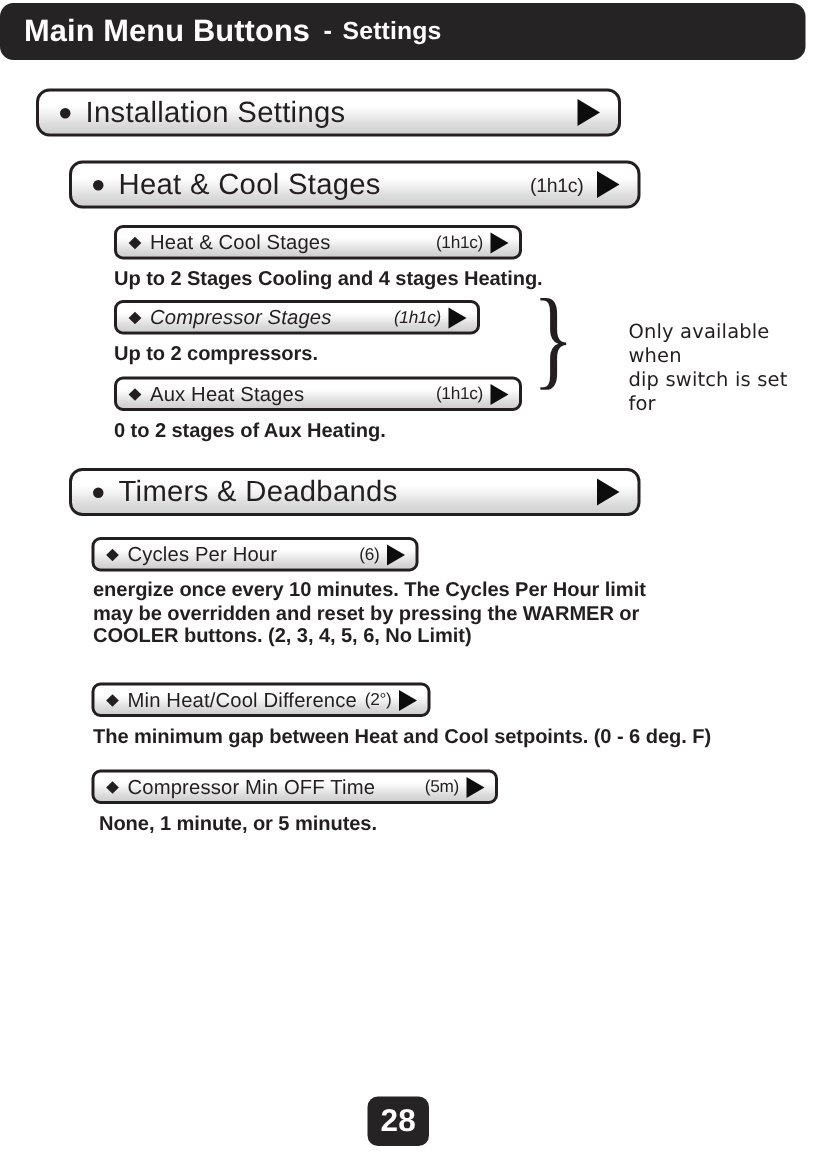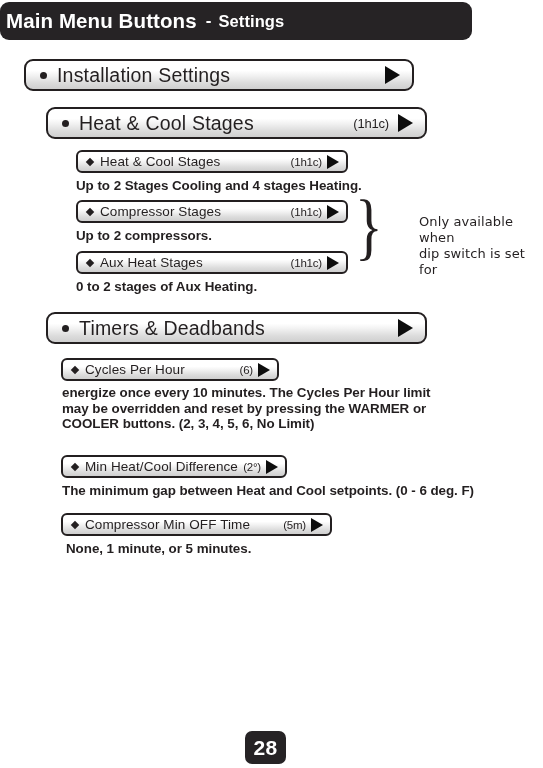--- a/index.html
+++ b/index.html
@@ -13,28 +13,28 @@
     font-family: "Liberation Sans", sans-serif;
     overflow: hidden;
     position: relative;
   }
 
   
   .header-bar {
     position: absolute;
     left: 0px;
     top: 2px;
-    width: 472px;
+    width: 537px;
     height: 38px;
     background: #262325;
     border-radius: 9px;
     display: flex;
     align-items: center;
     box-sizing: border-box;
-    padding-left: 6px;
+    padding-left: 16px;
   }
   .header-title {
     color: #ffffff;
     font-size: 20.5px;
     font-weight: bold;
     letter-spacing: 0.1px;
     white-space: nowrap;
   }
   .header-sep {
     color: #ffffff;
@@ -226,21 +226,21 @@
 
   <div class="btn btn-l2" style="left:76px; top:110px; width:272px;">
     <span class="bullet-d"></span>
     <span class="btn-label">Heat &amp; Cool Stages</span>
     <span class="spacer"></span>
     <span class="badge">(1h1c)</span>
     <span class="tri"></span>
   </div>
   <div class="desc" style="left:76px; top:138px;">Up to 2 Stages Cooling and 4 stages Heating.</div>
 
-  <div class="btn btn-l2" style="left:76px; top:160px; width:272px;">
+  <div class="btn btn-l2" style="left:76px; top:160px; width:244px;font-style:italic;">
     <span class="bullet-d"></span>
     <span class="btn-label">Compressor Stages</span>
     <span class="spacer"></span>
     <span class="badge">(1h1c)</span>
     <span class="tri"></span>
   </div>
   <div class="desc" style="left:76px; top:188px;">Up to 2 compressors.</div>
 
   <div class="btn btn-l2" style="left:76px; top:211px; width:272px;">
     <span class="bullet-d"></span>

